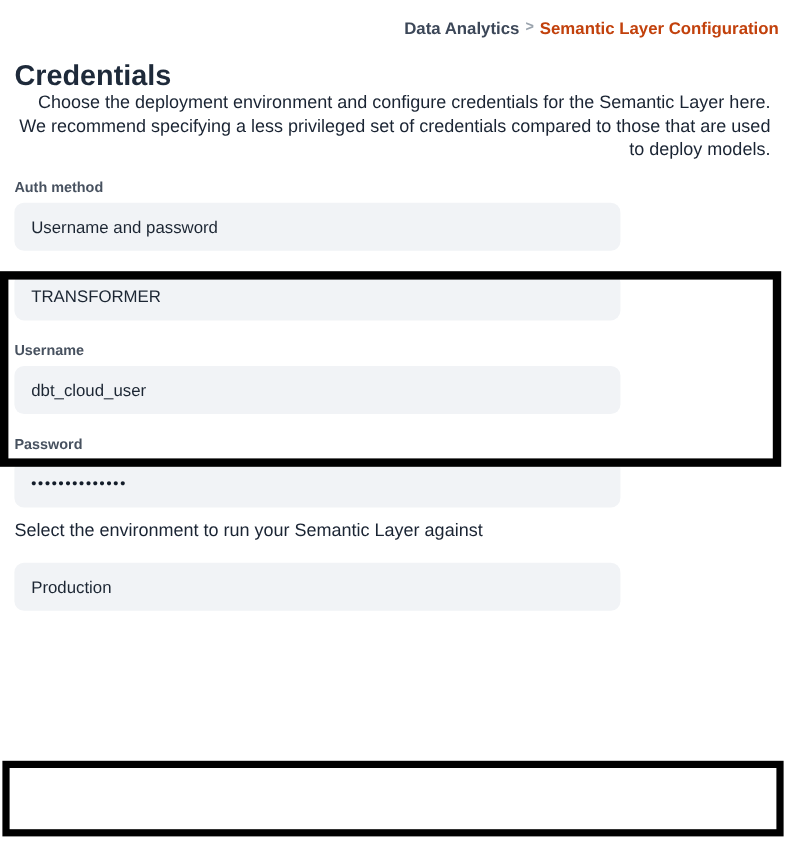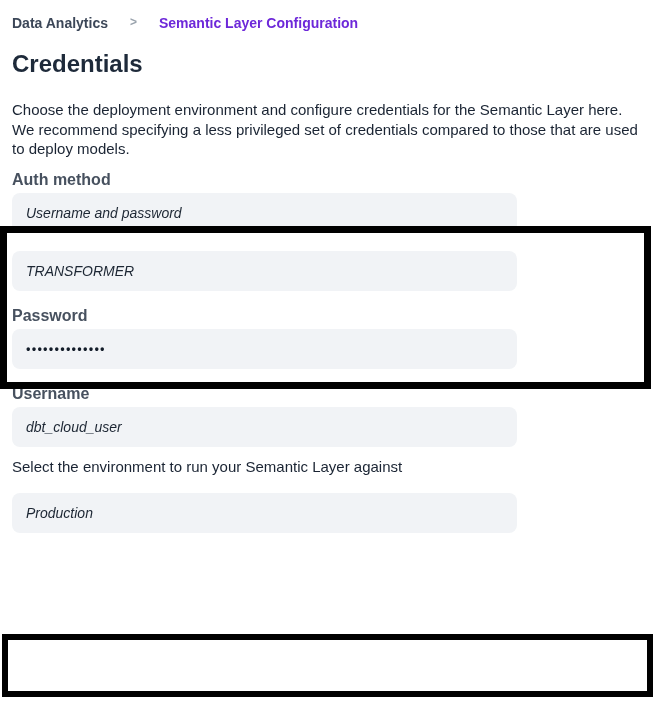--- a/index.html
+++ b/index.html
@@ -5,42 +5,41 @@
   * { box-sizing: border-box; }
   html, body { margin: 0; padding: 0; background: #ffffff; }
   body {
     width: 661px; min-height: 716px;
     font-family: "Liberation Sans", sans-serif;
     color: #1f2a3a;
   }
   .page { position: relative; width: 661px; min-height: 716px; padding: 14px 12px 0 12px; }
 
   
-  .breadcrumb { display: flex; align-items: center; gap: 22px; font-size: 14px; font-weight: 700; line-height: 18px; }
+  .breadcrumb { display: flex; align-items: center; gap: 5px; font-size: 14px; font-weight: 700; line-height: 18px; justify-content: flex-end; }
   .breadcrumb .crumb-link { color: #3c4758; cursor: pointer; }
   .breadcrumb .crumb-sep { color: #9aa3ad; font-size: 12px; font-weight: 700; transform: translateY(-1px); }
-  .breadcrumb .crumb-current { color: #6d28d9; }
+  .breadcrumb .crumb-current { color: #c2410c; }
 
   
   h1.section-title { font-size: 24px; line-height: 24px; font-weight: 700; color: #1e2a3a; margin: 20px 0 0 0; }
-  p.section-desc { font-size: 15px; line-height: 19.5px; color: #1a2433; margin: 24px 0 0 0; max-width: 630px; }
+  p.section-desc { font-size: 15px; line-height: 19.5px; color: #1a2433; margin: 0 0 0 0; max-width: 630px; text-align: right; }
   .env-desc { font-size: 15px; line-height: 17px; color: #1a2433; margin: 11px 0 0 0; }
 
   
   .field-group { margin-top: 18px; }
   .field-group.first { margin-top: 14px; }
-  .field-label { display: block; font-size: 16px; line-height: 14px; font-weight: 700; color: #47515f; margin-bottom: 6px; }
+  .field-label { display: block; font-size: 12px; line-height: 14px; font-weight: 700; color: #47515f; margin-bottom: 6px; }
   .input {
     width: 505px; height: 40px;
     background: #f1f3f6; border-radius: 8px;
     display: flex; align-items: center;
     padding: 0 14px;
     font-size: 14px; color: #1c2633;
     cursor: pointer;
-    font-style: italic;
   }
   .input.password-value { font-size: 12px; letter-spacing: 1.5px; font-weight: 700; color: #131c29; }
 
   .env-title { margin-top: 55px; }
   .env-field { margin-top: 18px; }
 
   
   .hl-box { position: absolute; pointer-events: none; border-style: solid; border-color: #000000; }
   .hl-box.box1 { left: 0px; top: 226px; width: 651px; height: 163px; border-width: 7px; }
   .hl-box.box2 { left: 2px; top: 634px; width: 651px; height: 63px; border-width: 6px; }
@@ -62,27 +61,27 @@
   <div class="field-group first">
     <label class="field-label">Auth method</label>
     <div class="input">Username and password</div>
   </div>
 
   <div class="field-group">
     <div class="input">TRANSFORMER</div>
   </div>
 
   <div class="field-group">
-    <label class="field-label">Password</label>
-    <div class="input password-value">••••••••••••••</div>
+    <label class="field-label">Username</label>
+    <div class="input">dbt_cloud_user</div>
   </div>
 
   <div class="field-group">
-    <label class="field-label">Username</label>
-    <div class="input">dbt_cloud_user</div>
+    <label class="field-label">Password</label>
+    <div class="input password-value">••••••••••••••</div>
   </div>
 
 
   <p class="env-desc">Select the environment to run your Semantic Layer against</p>
 
   <div class="env-field">
     <div class="input">Production</div>
   </div>
 
   <div class="hl-box box1"></div>

